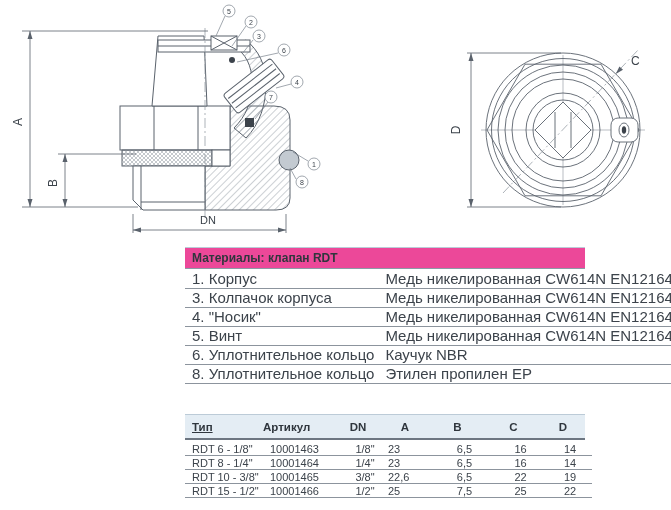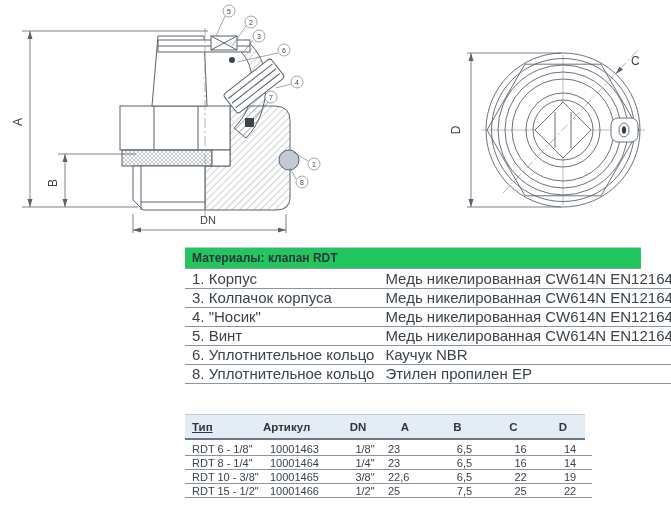--- a/index.html
+++ b/index.html
@@ -5,22 +5,22 @@
   html,body{margin:0;padding:0;}
   body{
     width:671px;height:510px;background:#ffffff;position:relative;
     font-family:"Liberation Sans", sans-serif;color:#3c434b;overflow:hidden;
   }
   .stage{position:absolute;inset:0;}
   svg text{font-family:"Liberation Sans", sans-serif;}
 
   
   .mat-header{
-    position:absolute;left:185px;top:247px;width:456px;height:22px;
-    background:#22c55e;border-top:1px solid #bccbd7;border-bottom:1px solid #8c9aa6;
+    position:absolute;left:185px;top:247px;width:400px;height:22px;
+    background:#ec4899;border-top:1px solid #bccbd7;border-bottom:1px solid #8c9aa6;
     box-sizing:border-box;font-size:12px;font-weight:bold;line-height:21px;
     padding-left:7px;color:#2f363d;
   }
   table.mat{
     position:absolute;left:185px;top:270px;width:400px;
     border-collapse:collapse;font-size:15px;color:#3c434b;
   }
   table.mat td{
     border-bottom:1px solid #8c949d;height:15px;padding:0 4px 1px 7px;
     white-space:nowrap;

